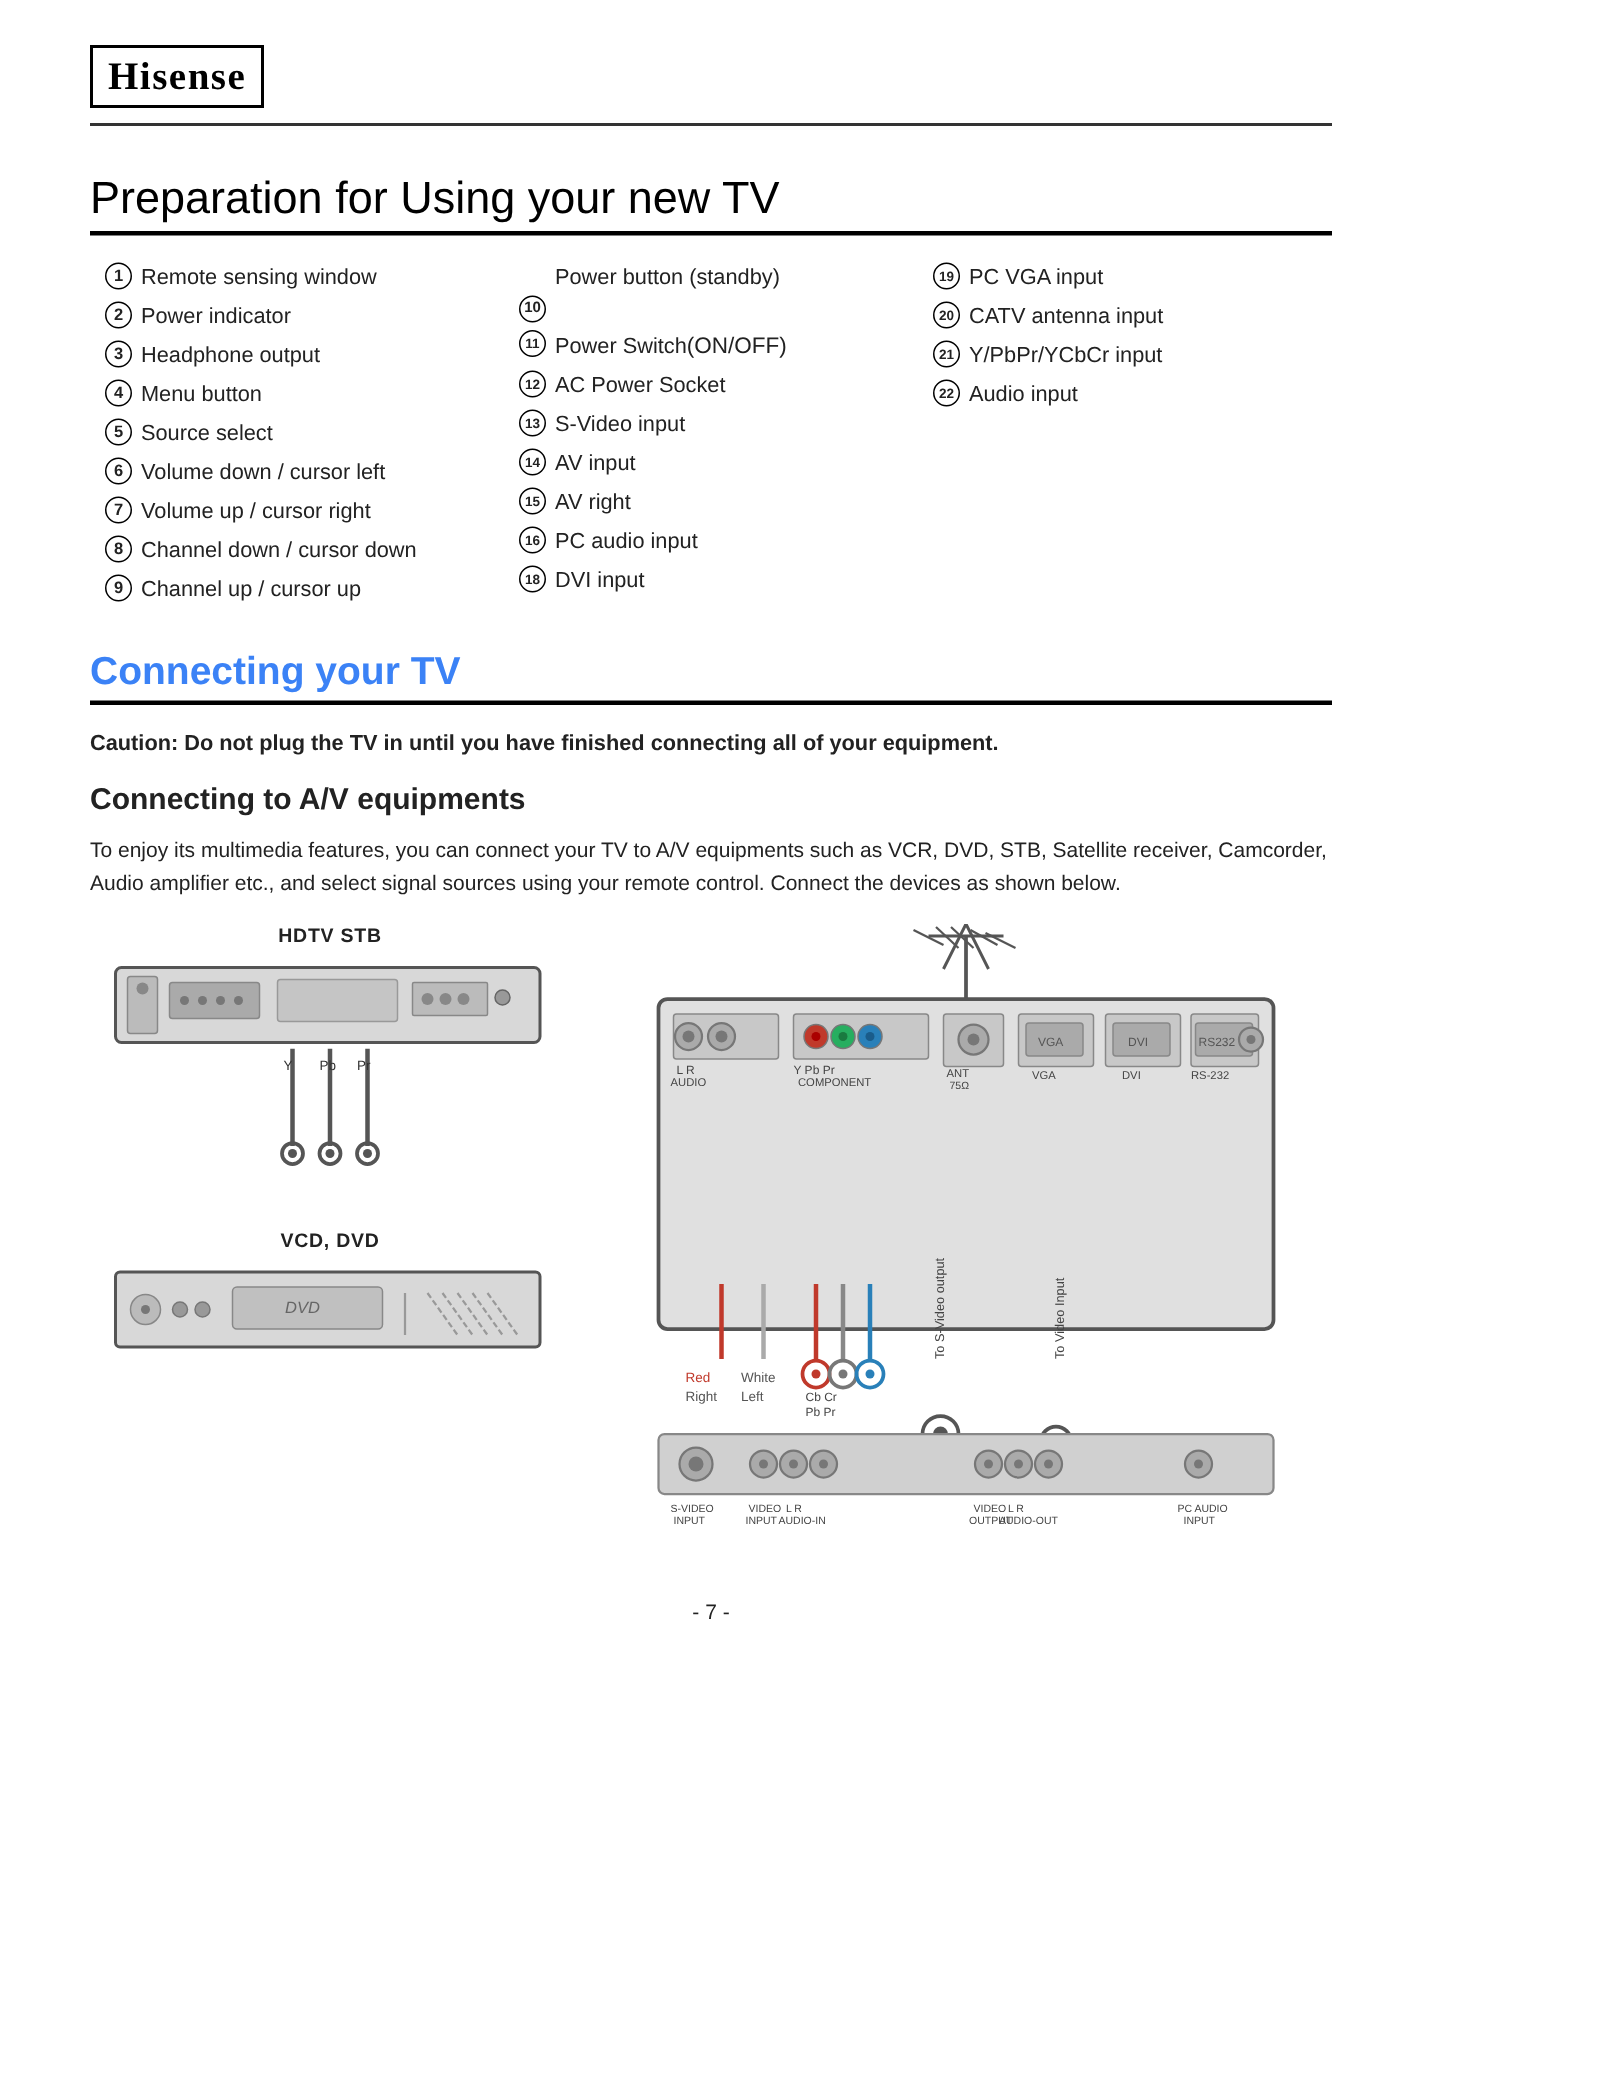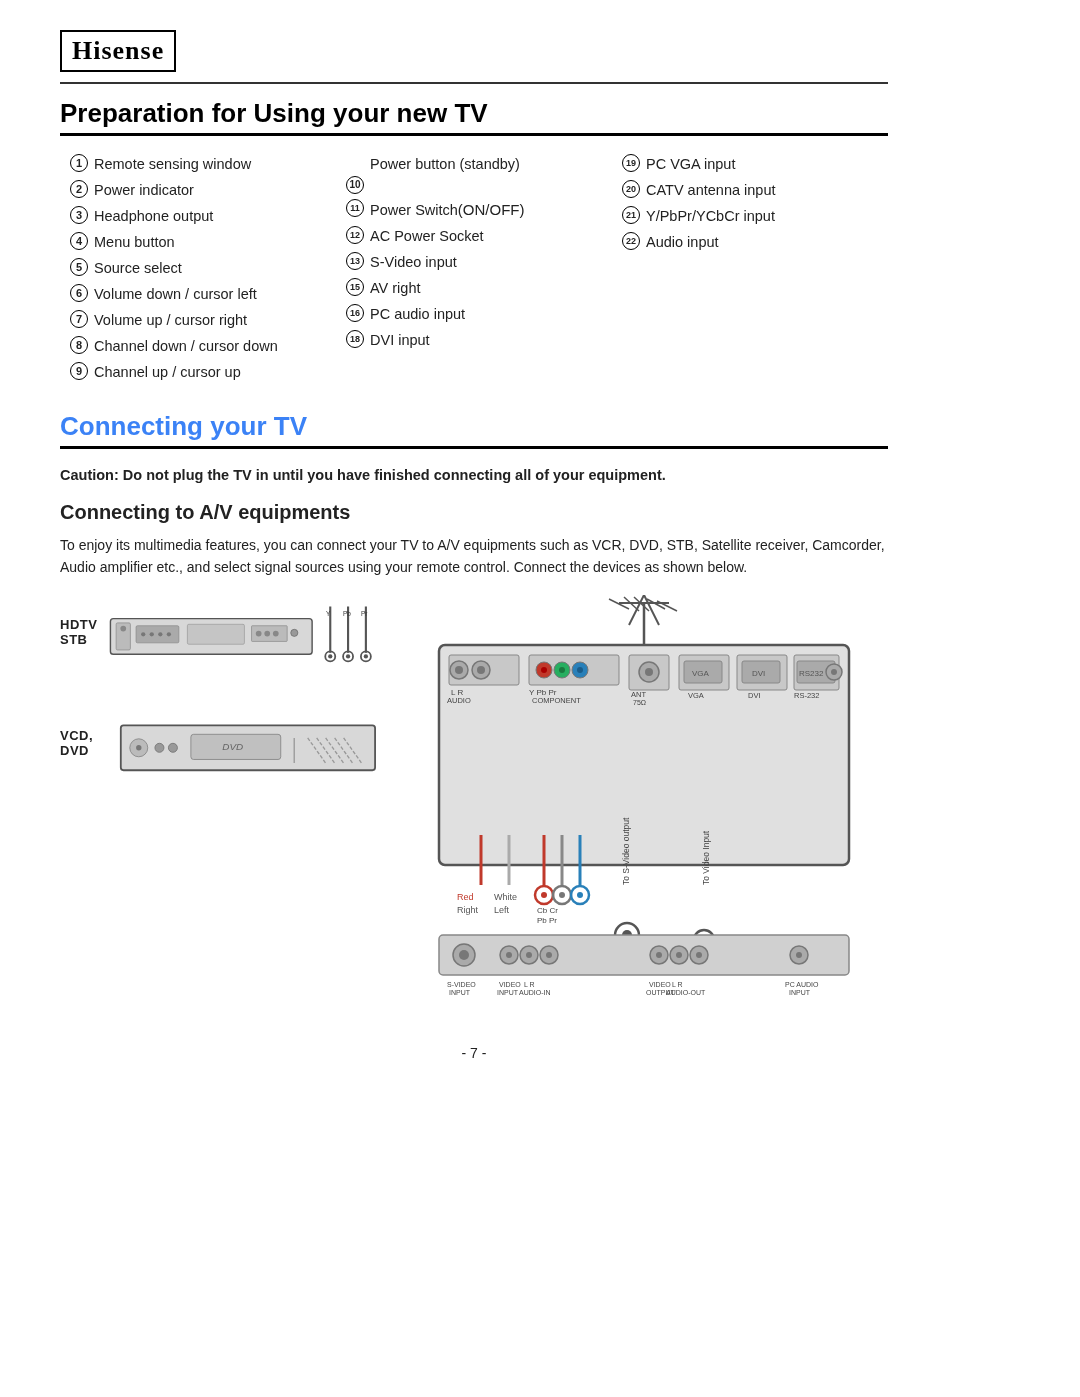--- a/index.html
+++ b/index.html
@@ -33,24 +33,24 @@
       letter-spacing: 1px;
       font-family: Georgia, serif;
       background: #fff;
       display: inline-block;
       padding: 4px 10px;
       border: 2.5px solid #000;
     }
 
     
     .section-title {
-      font-size: 26px;
-      font-weight: bold;
+      font-size: 30px;
+      font-weight: normal;
       color: #000;
-      margin-top: 14px;
+      margin-top: 32px;
       margin-bottom: 6px;
       padding-bottom: 4px;
       border-bottom: 3px solid #000;
     }
 
     
     .numbered-list-container {
       display: grid;
       grid-template-columns: 1fr 1fr 1fr;
       gap: 4px 20px;
@@ -124,21 +124,21 @@
     .left-devices {
       display: flex;
       flex-direction: column;
       gap: 30px;
       width: 320px;
       flex-shrink: 0;
     }
 
     .device-block {
       display: flex;
-      flex-direction: row;
+      flex-direction: column;
       align-items: center;
     }
 
     .device-label {
       font-size: 13px;
       font-weight: bold;
       margin-bottom: 6px;
       letter-spacing: 0.5px;
     }
 
@@ -218,20 +218,24 @@
         <span class="circle-num" style="font-size:9px;line-height:16px;">11</span>
         <span>Power Switch<span style="font-size:15px;">(ON/OFF)</span></span>
       </div>
       <div class="list-item">
         <span class="circle-num" style="font-size:9px;line-height:16px;">12</span>
         <span>AC Power Socket</span>
       </div>
       <div class="list-item">
         <span class="circle-num" style="font-size:9px;line-height:16px;">13</span>
         <span>S-Video input</span>
+      </div>
+      <div class="list-item">
+        <span class="circle-num" style="font-size:9px;line-height:16px;">14</span>
+        <span>AV input</span>
       </div>
       <div class="list-item">
         <span class="circle-num" style="font-size:9px;line-height:16px;">15</span>
         <span>AV right</span>
       </div>
       <div class="list-item">
         <span class="circle-num" style="font-size:9px;line-height:16px;">16</span>
         <span>PC audio input</span>
       </div>
       <div class="list-item">

